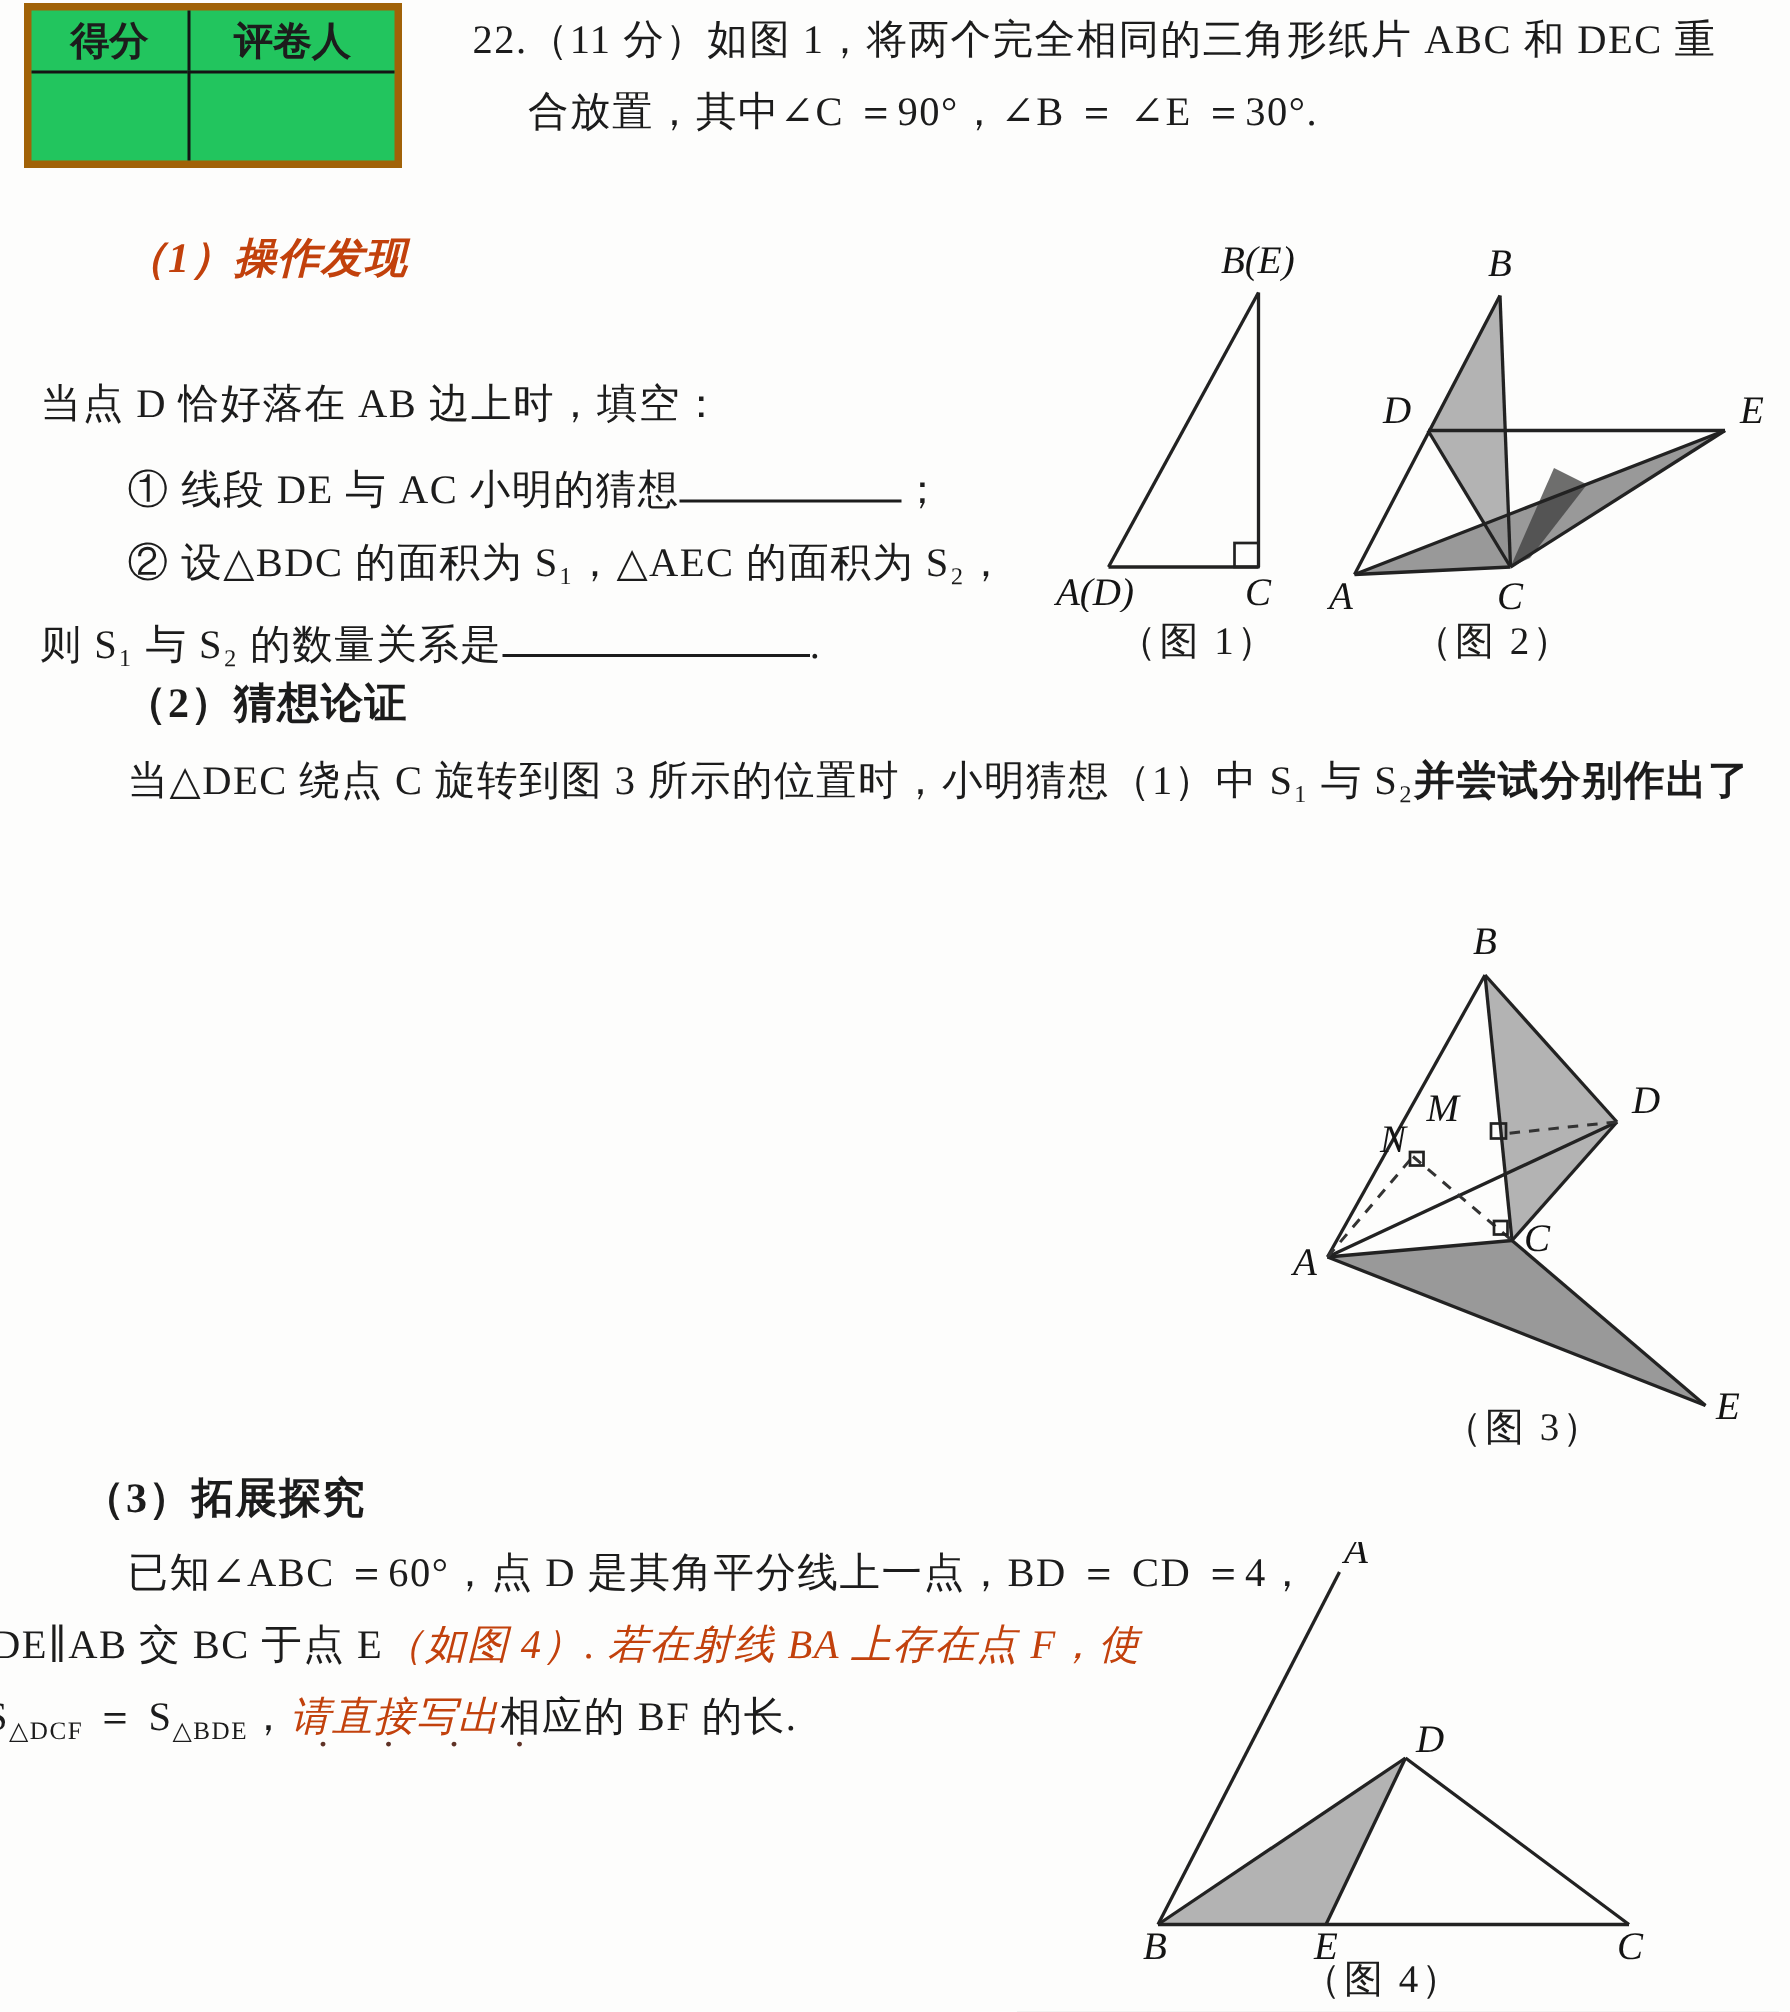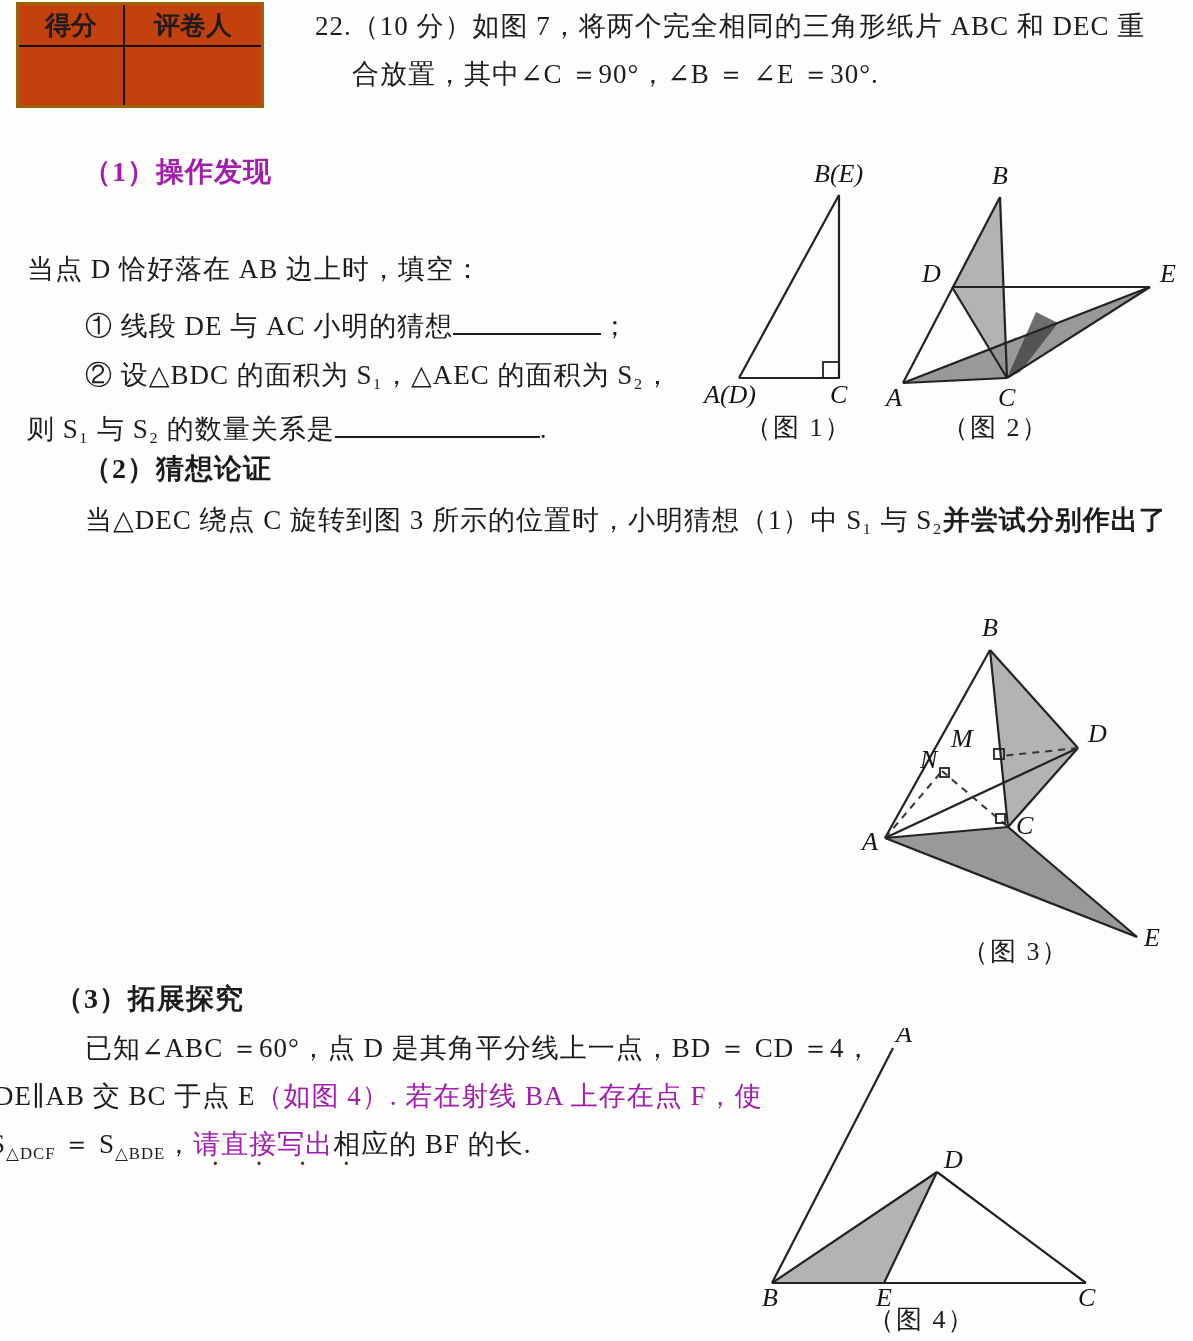--- a/index.html
+++ b/index.html
@@ -3,32 +3,32 @@
 <meta charset="utf-8">
 <style>
   html,body { margin:0; padding:0; background:#e9e9e9; }
   .page {
     position:relative; width:1193px; height:1341px; margin:0 auto;
     background:#fdfdfc; color:#1c1c1c; overflow:hidden;
     font-family:"Liberation Serif","DejaVu Serif",serif;
   }
   .line { position:absolute; font-size:27px; white-space:nowrap; letter-spacing:1px; }
   .bold { font-weight:bold; }
-  .maroon { color:#a21caf; }
+  .maroon { color:#c2410c;font-style:italic; }
   .title { font-weight:bold; font-size:28px; }
   .blank { display:inline-block; height:1.05em; border-bottom:2.5px solid #1c1c1c; vertical-align:baseline; }
   .blank-q1 { width:148px; }
   .blank-q2 { width:205px; }
 
   
   .score-table {
     position:absolute; left:16px; top:2px; width:242px; height:100px;
-    border:3px solid #a16207; display:grid;
+    border:5px solid #a16207; display:grid;
     grid-template-columns:104px 1fr; grid-template-rows:40px 1fr;
-    background:#c2410c;
+    background:#22c55e;
   }
   .score-table .cell {
     display:flex; align-items:center; justify-content:center;
     font-size:26px; font-weight:bold;
   }
   .score-table .cell.bl { border-left:2.5px solid #141414; }
   .score-table .cell.bt { border-top:2.5px solid #141414; }
 
   .fig { position:absolute; }
   .fig svg { display:block; }
@@ -52,21 +52,21 @@
 
 <div class="page">
 
   <div class="score-table">
     <div class="cell">得分</div>
     <div class="cell bl">评卷人</div>
     <div class="cell bt"></div>
     <div class="cell bl bt"></div>
   </div>
 
-  <div class="line" style="left:315px; top:8px;">22.（10 分）如图 7，将两个完全相同的三角形纸片 ABC 和 DEC 重</div>
+  <div class="line" style="left:315px; top:8px;">22.（11 分）如图 1，将两个完全相同的三角形纸片 ABC 和 DEC 重</div>
   <div class="line" style="left:352px; top:56px;">合放置，其中∠C ＝90°，∠B ＝ ∠E ＝30°.</div>
 
   <div class="line title maroon" style="left:83px; top:153px;">（1）操作发现</div>
   <div class="line" style="left:27px; top:251px;">当点 D 恰好落在 AB 边上时，填空：</div>
 
   <div class="line" style="left:85px; top:305px;">
     <span>① 线段 DE 与 AC 小明的猜想</span><span class="blank blank-q1"></span><span>；</span>
   </div>
 
   <div class="line" style="left:27px; top:408px;">

